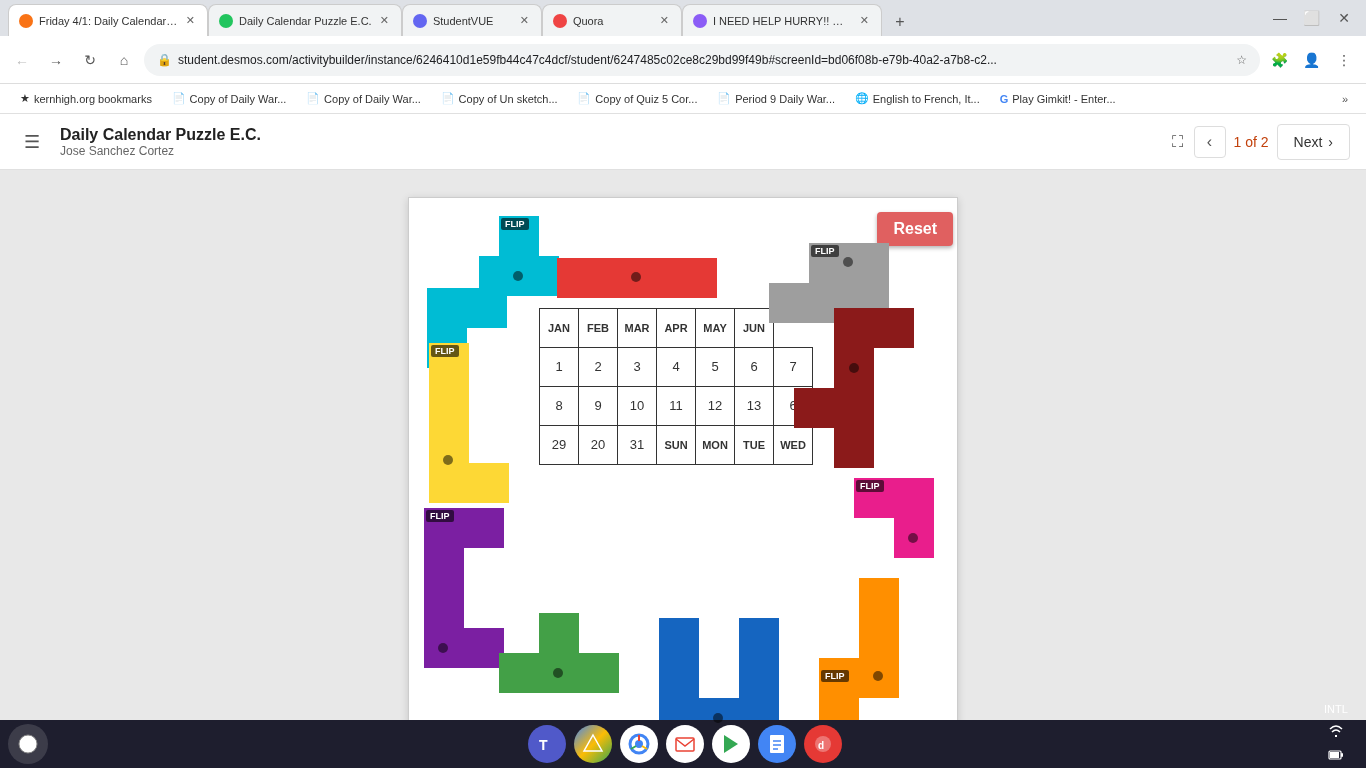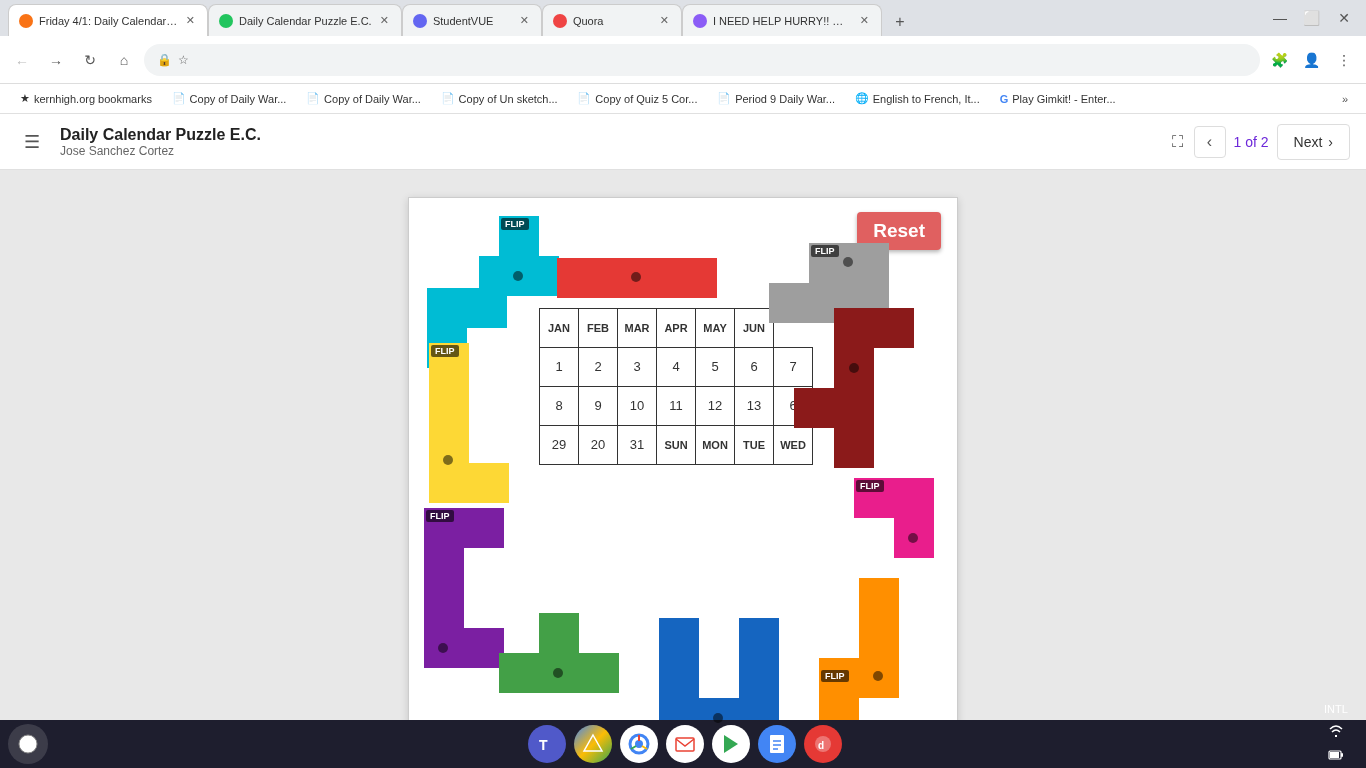--- a/index.html
+++ b/index.html
@@ -33,34 +33,34 @@
 
     
     .desmos-header { height: 56px; background: #fff; display: flex; align-items: center; padding: 0 16px; border-bottom: 1px solid #e0e0e0; }
     .desmos-menu-btn { width: 32px; height: 32px; display: flex; align-items: center; justify-content: center; cursor: pointer; border-radius: 4px; color: #555; font-size: 18px; }
     .desmos-title-block { margin-left: 12px; flex: 1; }
     .desmos-title { font-size: 16px; font-weight: bold; color: #222; }
     .desmos-subtitle { font-size: 12px; color: #666; }
     .desmos-fullscreen { width: 32px; height: 32px; display: flex; align-items: center; justify-content: center; cursor: pointer; border-radius: 4px; color: #555; font-size: 16px; }
     .desmos-nav { display: flex; align-items: center; gap: 8px; margin-left: auto; }
     .desmos-nav-btn { width: 32px; height: 32px; display: flex; align-items: center; justify-content: center; cursor: pointer; border-radius: 4px; color: #555; border: 1px solid #ddd; background: #fff; }
-    .desmos-page-info { font-size: 14px; color: #6d28d9; }
+    .desmos-page-info { font-size: 14px; color: #c2410c; }
     .desmos-next-btn { height: 36px; padding: 0 16px; background: #fff; border: 1px solid #ddd; border-radius: 4px; cursor: pointer; font-size: 14px; color: #333; display: flex; align-items: center; gap: 6px; }
 
     
     .content-area { flex: 1; background: #e8e8e8; display: flex; align-items: center; justify-content: center; overflow: hidden; position: relative; }
     .puzzle-container { width: 550px; height: 545px; background: #fff; position: relative; border: 1px solid #ccc; box-shadow: 0 2px 8px rgba(0,0,0,0.15); }
 
     
     .calendar-grid { position: absolute; left: 130px; top: 110px; border-collapse: collapse; }
     .calendar-grid td { width: 39px; height: 39px; border: 1px solid #333; text-align: center; vertical-align: middle; font-size: 13px; font-weight: 500; color: #333; background: #fff; }
     .calendar-grid td.header-cell { font-size: 11px; font-weight: 600; color: #333; }
 
     
-    .reset-btn { position: absolute; right: 16px; top: 14px; background: #e06060; color: #fff; border: none; padding: 8px 16px; border-radius: 4px; font-size: 19px; font-weight: bold; cursor: pointer; box-shadow: 0 2px 4px rgba(0,0,0,0.3); }
+    .reset-btn { position: absolute; right: 4px; top: 14px; background: #e06060; color: #fff; border: none; padding: 8px 16px; border-radius: 4px; font-size: 16px; font-weight: bold; cursor: pointer; box-shadow: 0 2px 4px rgba(0,0,0,0.3); }
 
     
     .piece { position: absolute; cursor: grab; }
     .flip-label { position: absolute; background: rgba(0,0,0,0.6); color: #fff; font-size: 9px; font-weight: bold; padding: 1px 4px; border-radius: 2px; z-index: 10; }
     .piece-dot { position: absolute; width: 10px; height: 10px; background: rgba(0,0,0,0.5); border-radius: 50%; z-index: 10; }
 
     
     .taskbar { height: 48px; background: #1e1e2e; display: flex; align-items: center; padding: 0 8px; gap: 4px; position: absolute; bottom: 0; left: 0; right: 0; }
     .taskbar-left { width: 40px; height: 40px; background: #ffffff22; border-radius: 50%; display: flex; align-items: center; justify-content: center; cursor: pointer; }
     .taskbar-center { flex: 1; display: flex; align-items: center; justify-content: center; gap: 8px; }
@@ -107,20 +107,21 @@
     </div>
   </div>
 
   <div class="address-bar">
     <button class="nav-btn disabled">←</button>
     <button class="nav-btn">→</button>
     <button class="nav-btn">↻</button>
     <button class="nav-btn">⌂</button>
     <div class="url-bar">
       <span style="color:#1a73e8; font-size:12px;">🔒</span>
+      <span class="url-text">student.desmos.com/activitybuilder/instance/6246410d1e59fb44c47c4dcf/student/6247485c02ce8c29bd99f49b#screenId=bd06f08b-e79b-40a2-a7b8-c2...</span>
       <span style="color:#666; cursor:pointer;">☆</span>
     </div>
     <div class="toolbar-icons">
       <div class="toolbar-icon">🧩</div>
       <div class="toolbar-icon">👤</div>
       <div class="toolbar-icon">⋮</div>
     </div>
   </div>
 
   <div class="bookmarks-bar">

